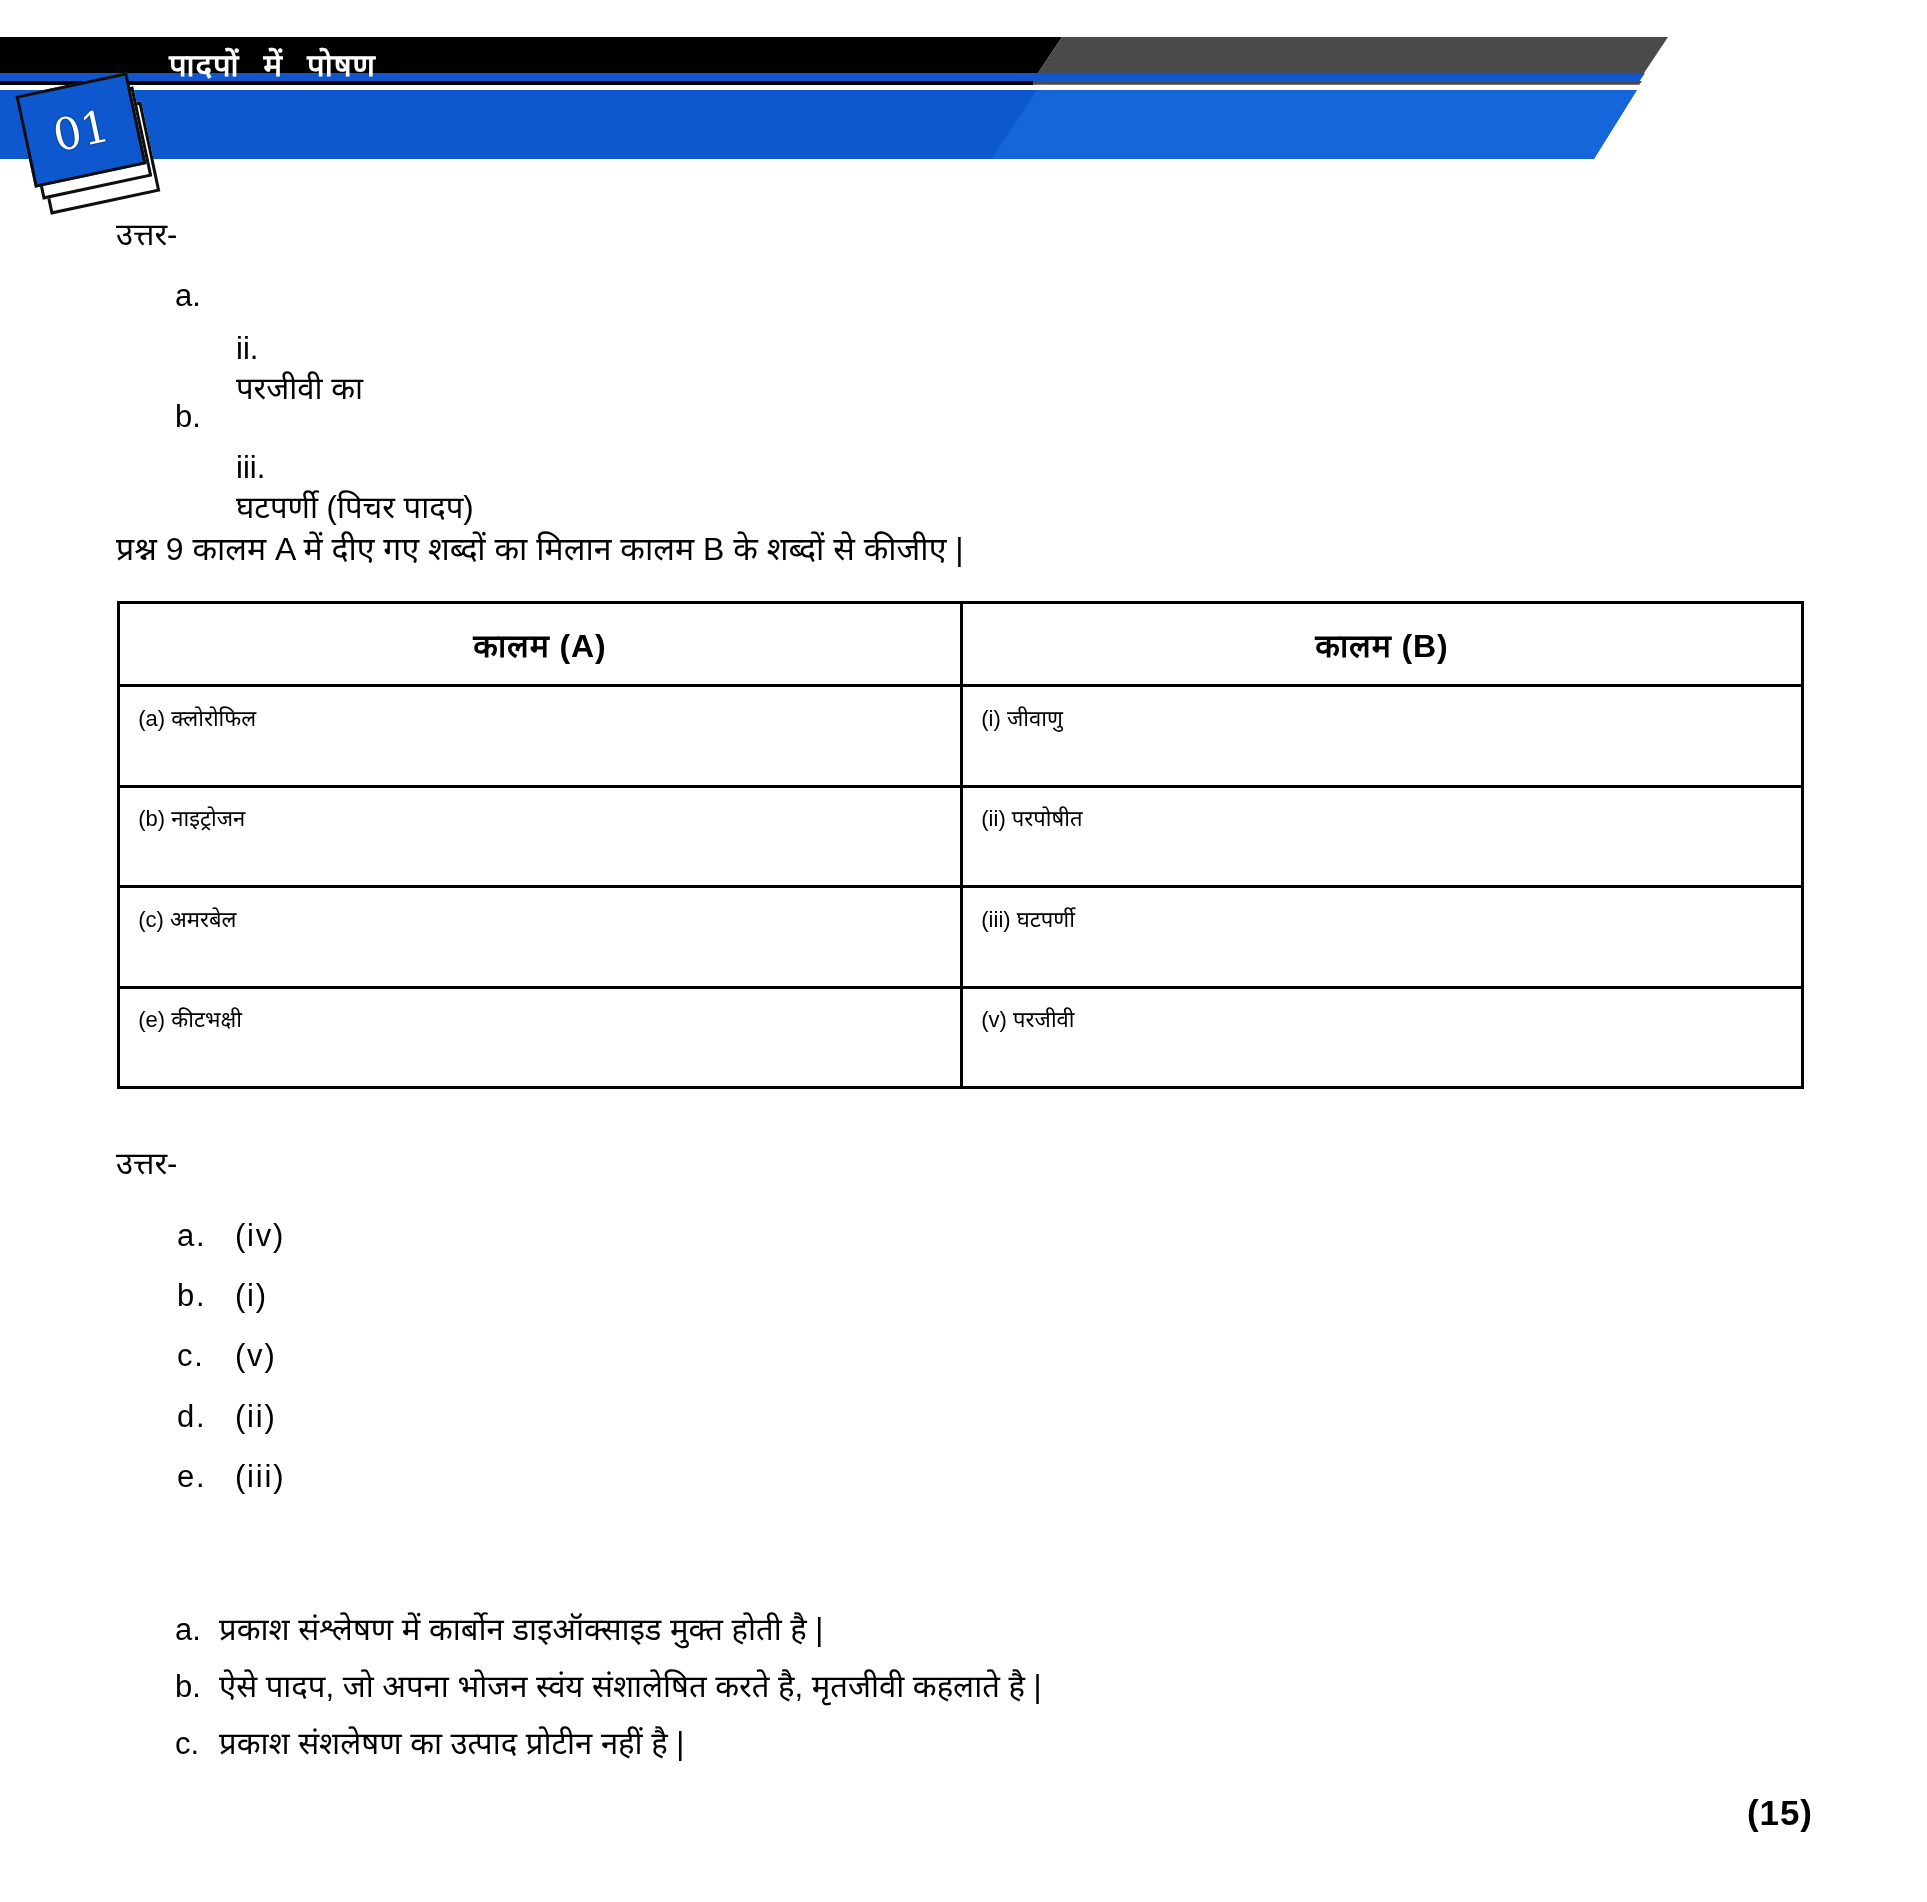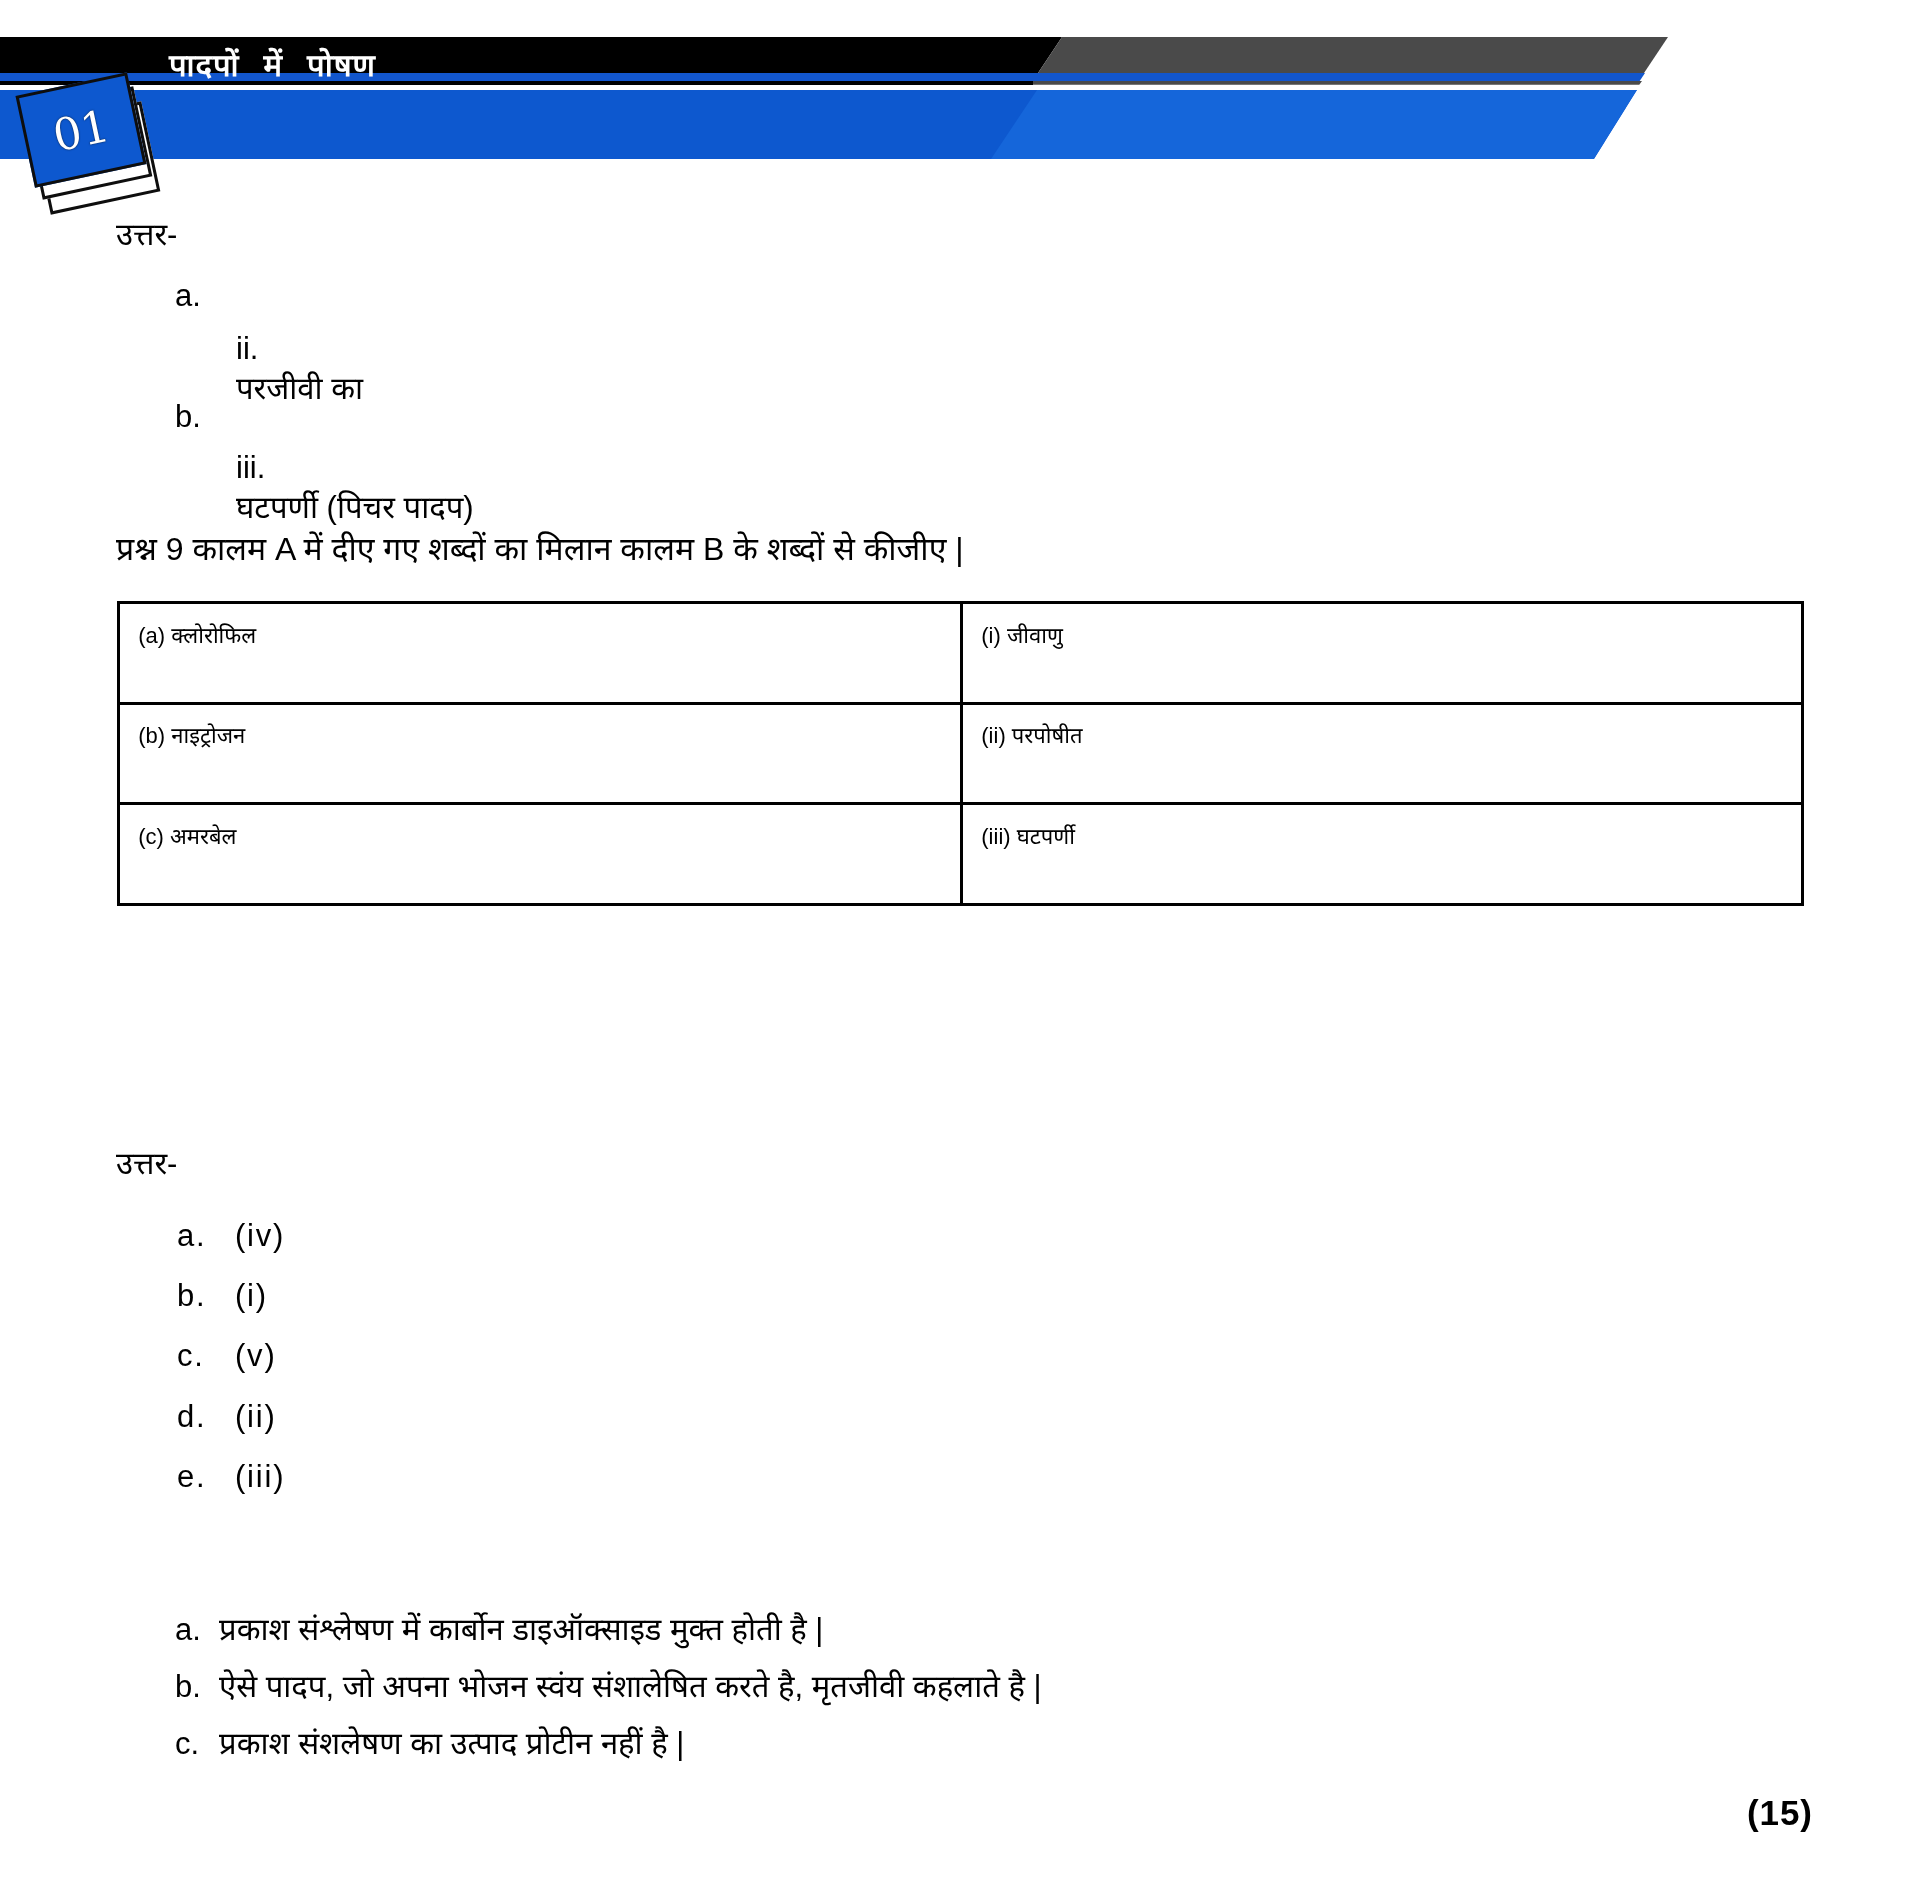--- a/index.html
+++ b/index.html
@@ -98,31 +98,39 @@
   </div>
 
   <div class="line flush prompt" style="top:492px">प्रश्न 9 कालम A में दीए गए शब्दों का मिलान कालम B के शब्दों से कीजीए |</div>
 
   <table class="match-table">
     <colgroup>
         <col style="width:843px">
         <col>
       </colgroup>
     <tbody>
+        <tr>
+      <th>कालम (A)</th>
+      <th>कालम (B)</th>
+    </tr>
     <tr>
       <td>(a) क्लोरोफिल</td>
       <td>(i) जीवाणु</td>
     </tr>
     <tr>
       <td>(b) नाइट्रोजन</td>
       <td>(ii) परपोषीत</td>
     </tr>
     <tr>
       <td>(c) अमरबेल</td>
       <td>(iii) घटपर्णी</td>
+    </tr>
+    <tr>
+      <td>(e) कीटभक्षी</td>
+      <td>(v) परजीवी</td>
     </tr>
   </tbody>
     </table>
 
   <div class="line flush" style="top:1107px">उत्तर-</div>
   <div class="line ans" style="top:1179px">
     <span class="mk">a.</span>
     <span>(iv)</span>
   </div>
   <div class="line ans" style="top:1239px">

